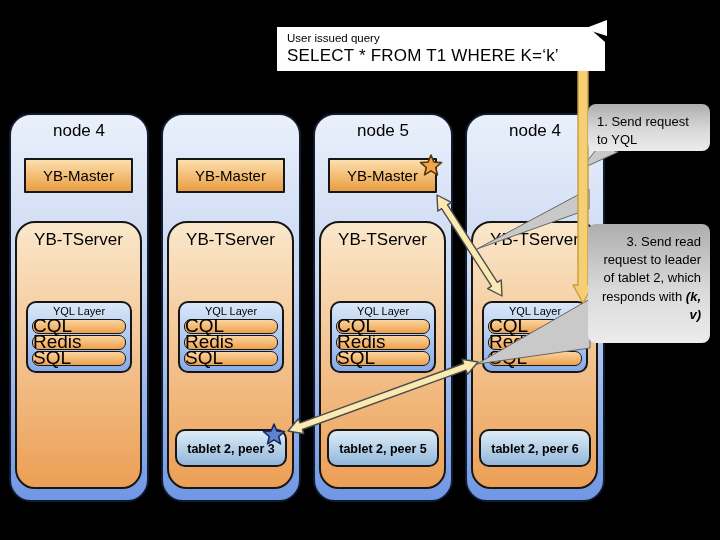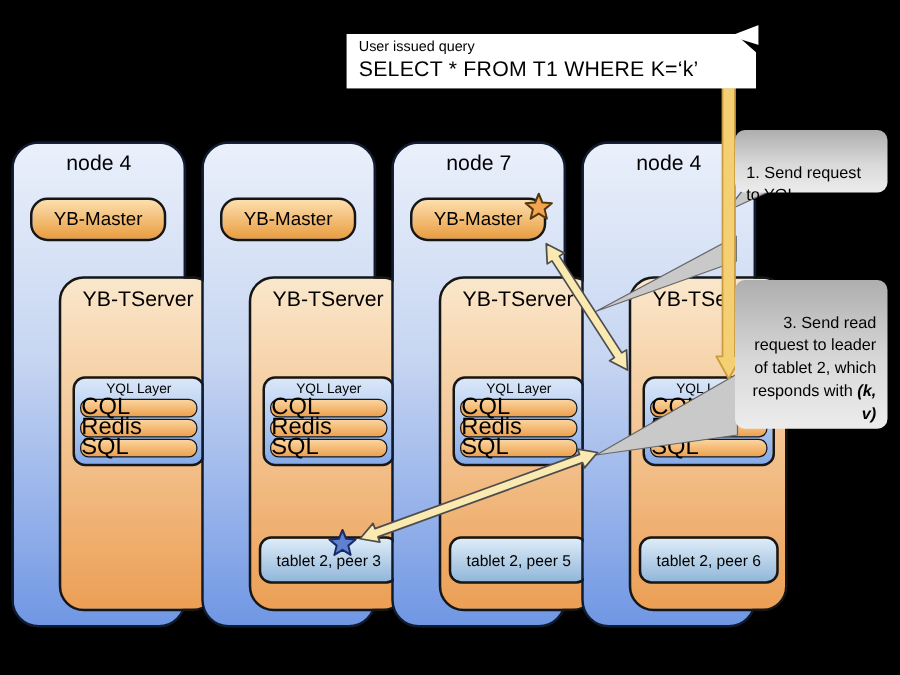--- a/index.html
+++ b/index.html
@@ -18,49 +18,49 @@
   .q1{font-size:11.5px;line-height:15px;}
   .q2{font-size:17px;line-height:20px;letter-spacing:.2px;}
   
   .node{
     position:absolute;top:113px;width:140px;height:389px;border-radius:22px;box-sizing:border-box;
     background:linear-gradient(180deg,#eaf0fb 0%,#c6d5f1 45%,#7097e4 100%);
     border:2px solid #101b30;z-index:1;
   }
   .node-title{position:absolute;top:6px;left:0;right:0;text-align:center;font-size:17px;}
   .master{
-    position:absolute;left:13px;top:43px;width:109px;height:35px;border-radius:14px;box-sizing:border-box;
+    position:absolute;left:13px;top:43px;width:109px;height:35px;border-radius:1px;box-sizing:border-box;
     background:linear-gradient(180deg,#fcdfae 0%,#e99d40 100%);border:2px solid #161616;
     text-align:center;line-height:31px;font-size:15px;
   }
   .tserver{
     position:absolute;left:4px;top:106px;width:127px;height:268px;border-radius:20px;box-sizing:border-box;
-    background:linear-gradient(180deg,#fae7cb 0%,#ec9f55 100%);border:2px solid #161616;margin-left:32px;
+    background:linear-gradient(180deg,#fae7cb 0%,#ec9f55 100%);border:2px solid #161616;
   }
   .tserver-title{position:absolute;top:7px;left:0;right:0;text-align:center;font-size:17px;}
   .yql{
     position:absolute;left:9px;top:78px;width:106px;height:72px;border-radius:10px;box-sizing:border-box;
     background:linear-gradient(180deg,#dae7f8 0%,#86abe9 100%);border:2px solid #161616;
   }
   .yql-title{text-align:center;font-size:11px;line-height:13px;margin-top:2px;}
   .api{
     margin:1px auto 0;width:94px;height:15px;border-radius:7px;box-sizing:border-box;
     background:linear-gradient(180deg,#fbd49e 0%,#eda14e 100%);border:1.5px solid #161616;
     text-align:left;font-size:19px;line-height:11px;
   }
   .tablet{
     position:absolute;left:6px;top:206px;width:112px;height:38px;border-radius:10px;box-sizing:border-box;
     background:linear-gradient(180deg,#ddecf8 0%,#92b7da 100%);border:2px solid #161616;
-    text-align:center;font-size:12.5px;line-height:36px;
+    text-align:center;font-size:12.5px;line-height:36px;font-weight:bold;
   }
   
   .callout{
     position:absolute;width:122px;border-radius:8px;box-sizing:border-box;z-index:6;
     background:linear-gradient(180deg,#aeaeae 0%,#d9d9d9 55%,#ececec 100%);
-    font-size:13px;line-height:1.4;padding:25px 9px;
+    font-size:13px;line-height:1.4;padding:9px 9px;
   }
   .em{font-weight:bold;font-style:italic;}
   #c1{left:588px;top:104px;height:47px;}
   #c2{left:588px;top:171px;height:45px;}
   #c3{left:588px;top:224px;height:119px;text-align:right;}
   
   #gfx{position:absolute;left:0;top:0;width:720px;height:540px;z-index:5;pointer-events:none;}
 </style>
 </head>
 <body>
@@ -95,21 +95,21 @@
         <div class="yql-title">YQL Layer</div>
         <div class="api">CQL</div>
         <div class="api">Redis</div>
         <div class="api">SQL</div>
       </div>
       <div class="tablet">tablet 2, peer 3</div>
     </div>
   </div>
 
   <div class="node" style="left:313px">
-    <div class="node-title">node 7</div>
+    <div class="node-title">node 5</div>
     <div class="master">YB-Master</div>
     <div class="tserver">
       <div class="tserver-title">YB-TServer</div>
       <div class="yql">
         <div class="yql-title">YQL Layer</div>
         <div class="api">CQL</div>
         <div class="api">Redis</div>
         <div class="api">SQL</div>
       </div>
       <div class="tablet">tablet 2, peer 5</div>

